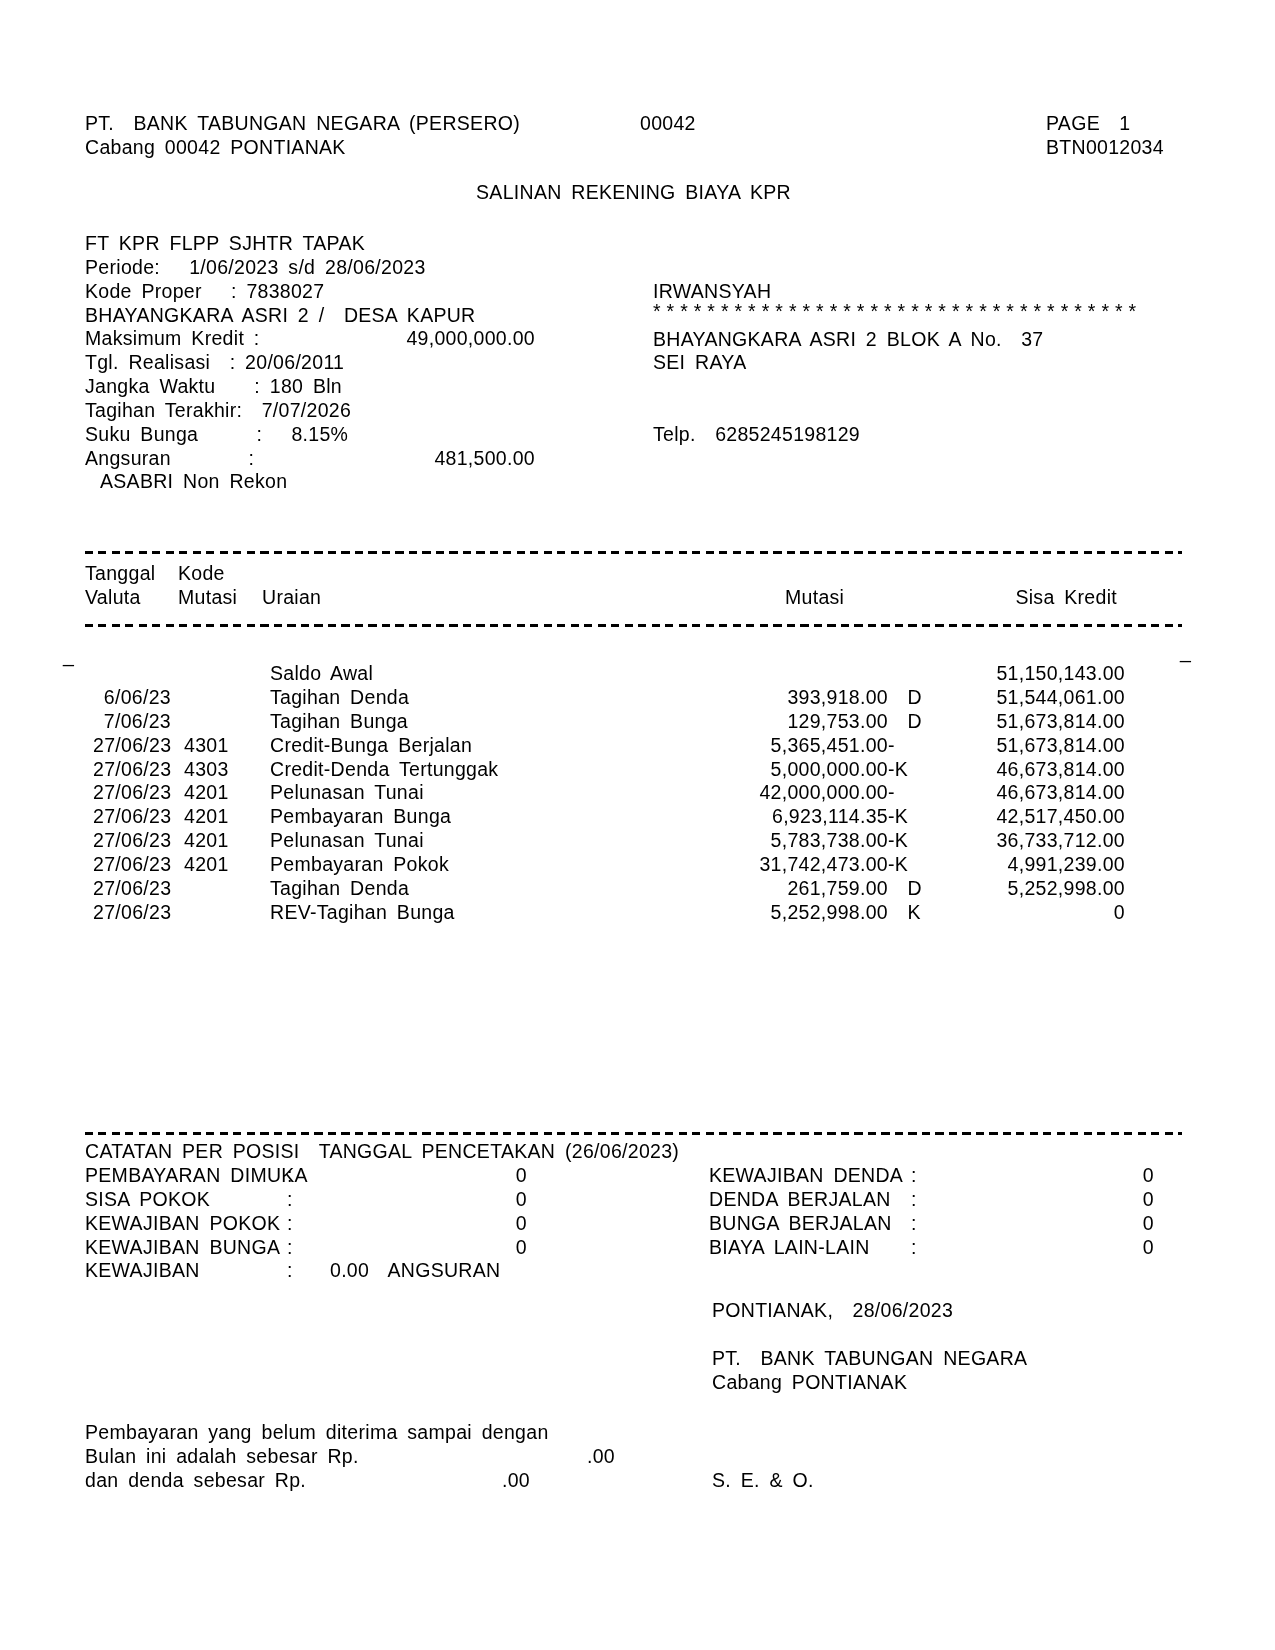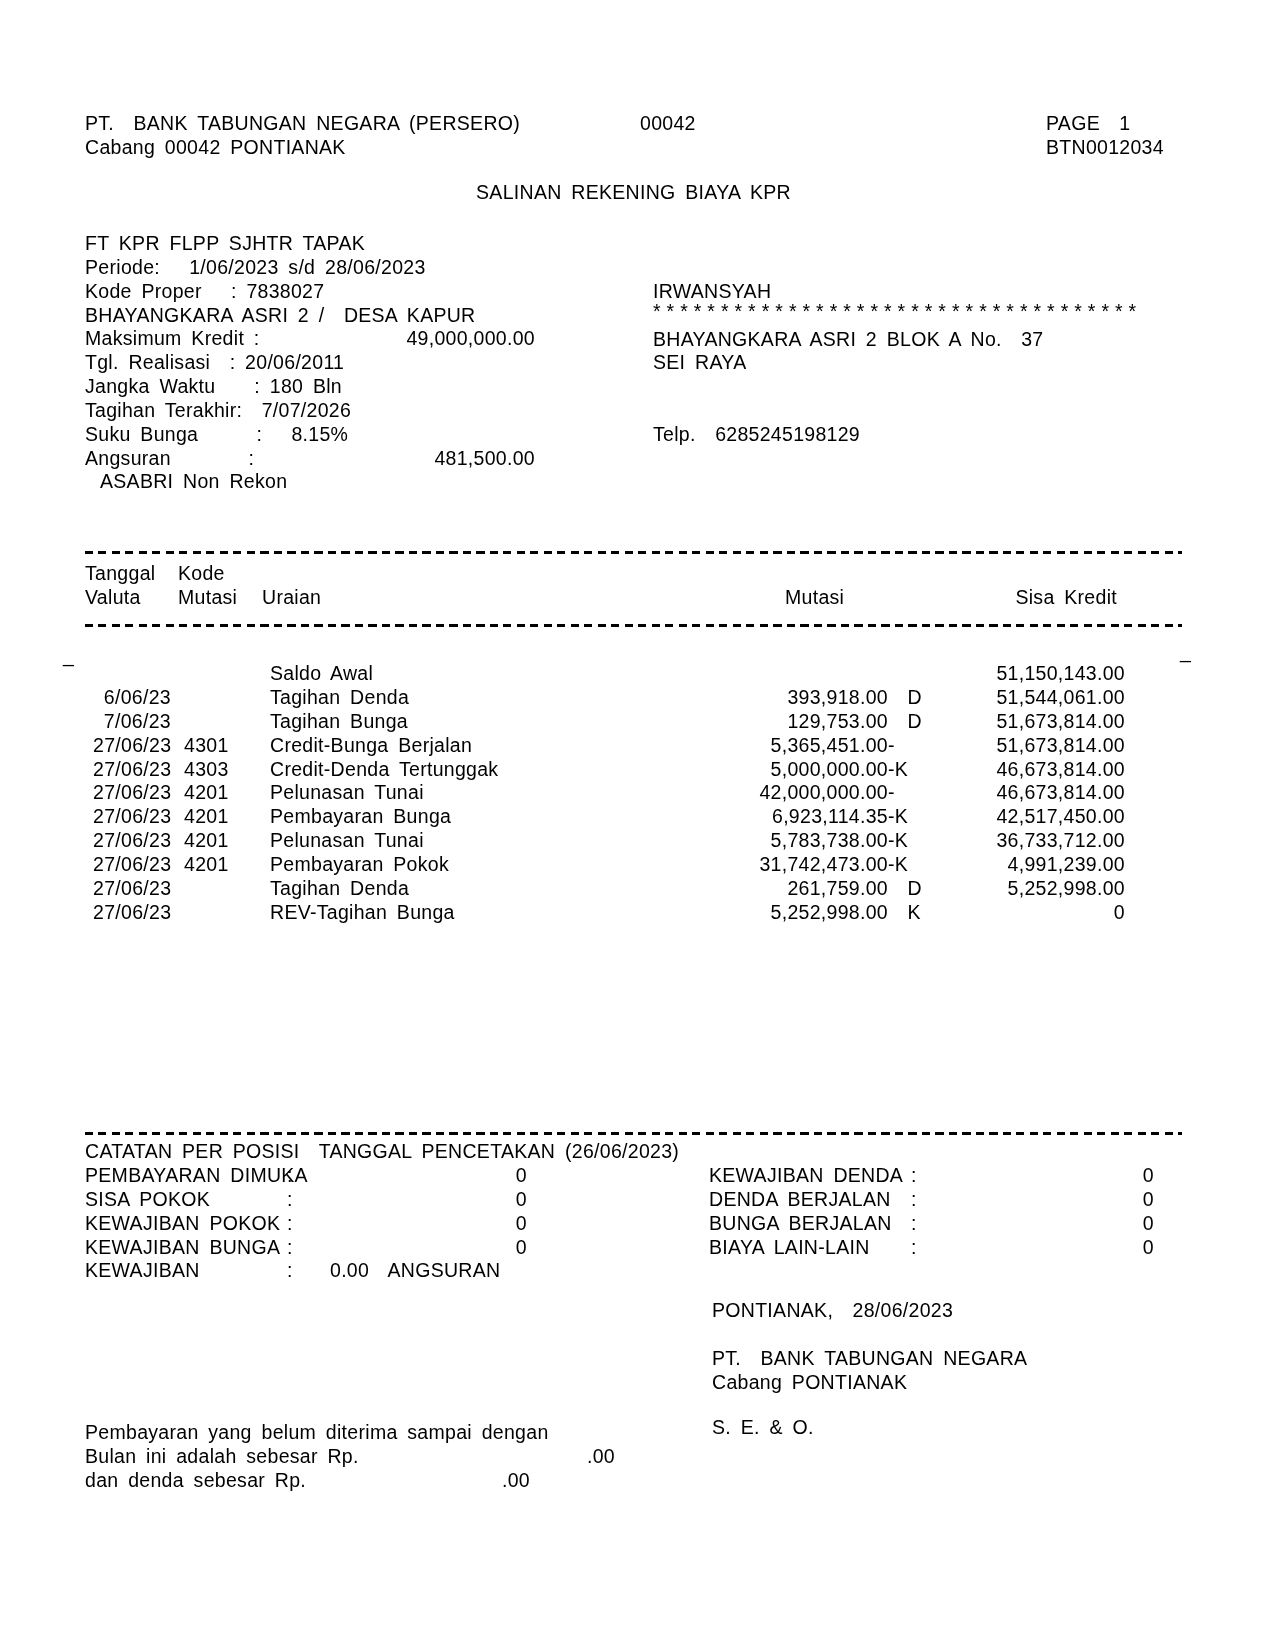--- a/index.html
+++ b/index.html
@@ -235,15 +235,15 @@
 
   <div class="t" style="left:712px;top:1299px;">PONTIANAK,  28/06/2023</div>
   <div class="t" style="left:712px;top:1347px;">PT.  BANK TABUNGAN NEGARA</div>
   <div class="t" style="left:712px;top:1371px;">Cabang PONTIANAK</div>
 
   <div class="t" style="left:85px;top:1421px;">Pembayaran yang belum diterima sampai dengan</div>
   <div class="t" style="left:85px;top:1445px;">Bulan ini adalah sebesar Rp.</div>
   <div class="t right" style="left:450px;top:1445px;width:165px;">.00</div>
   <div class="t" style="left:85px;top:1469px;">dan denda sebesar Rp.</div>
   <div class="t right" style="left:365px;top:1469px;width:165px;">.00</div>
-  <div class="t" style="left:712px;top:1416px;">S. E. &amp; O.</div>
+  <div class="t" style="left:712px;top:1469px;">S. E. &amp; O.</div>
 
 </div>
 
 </body></html>

